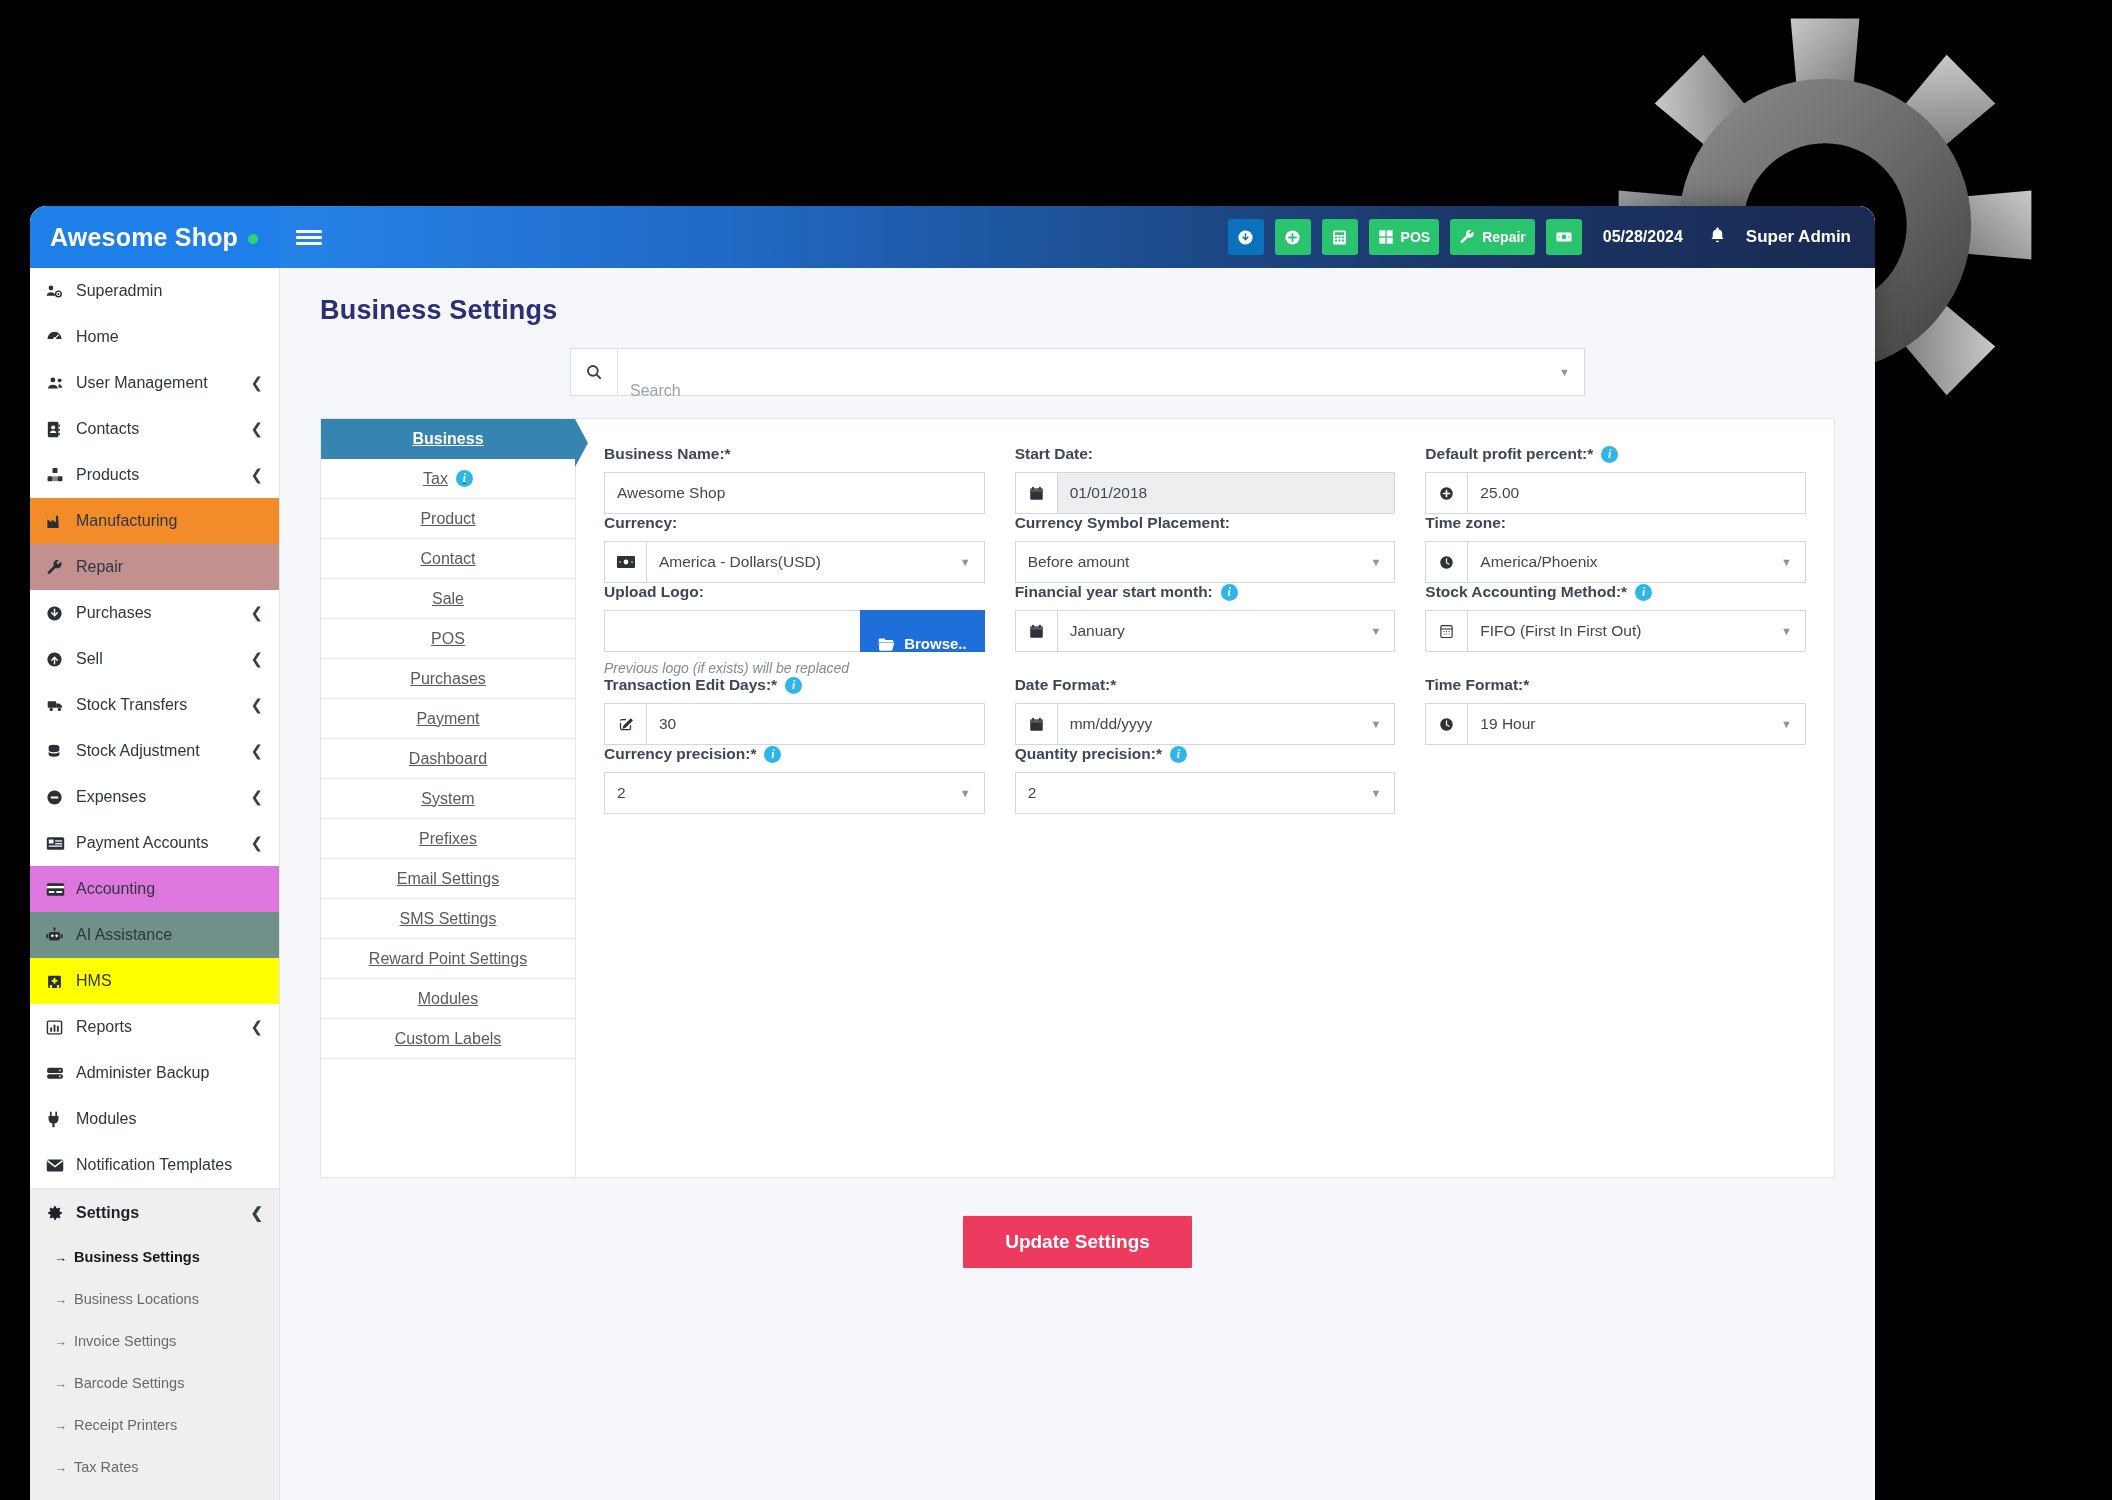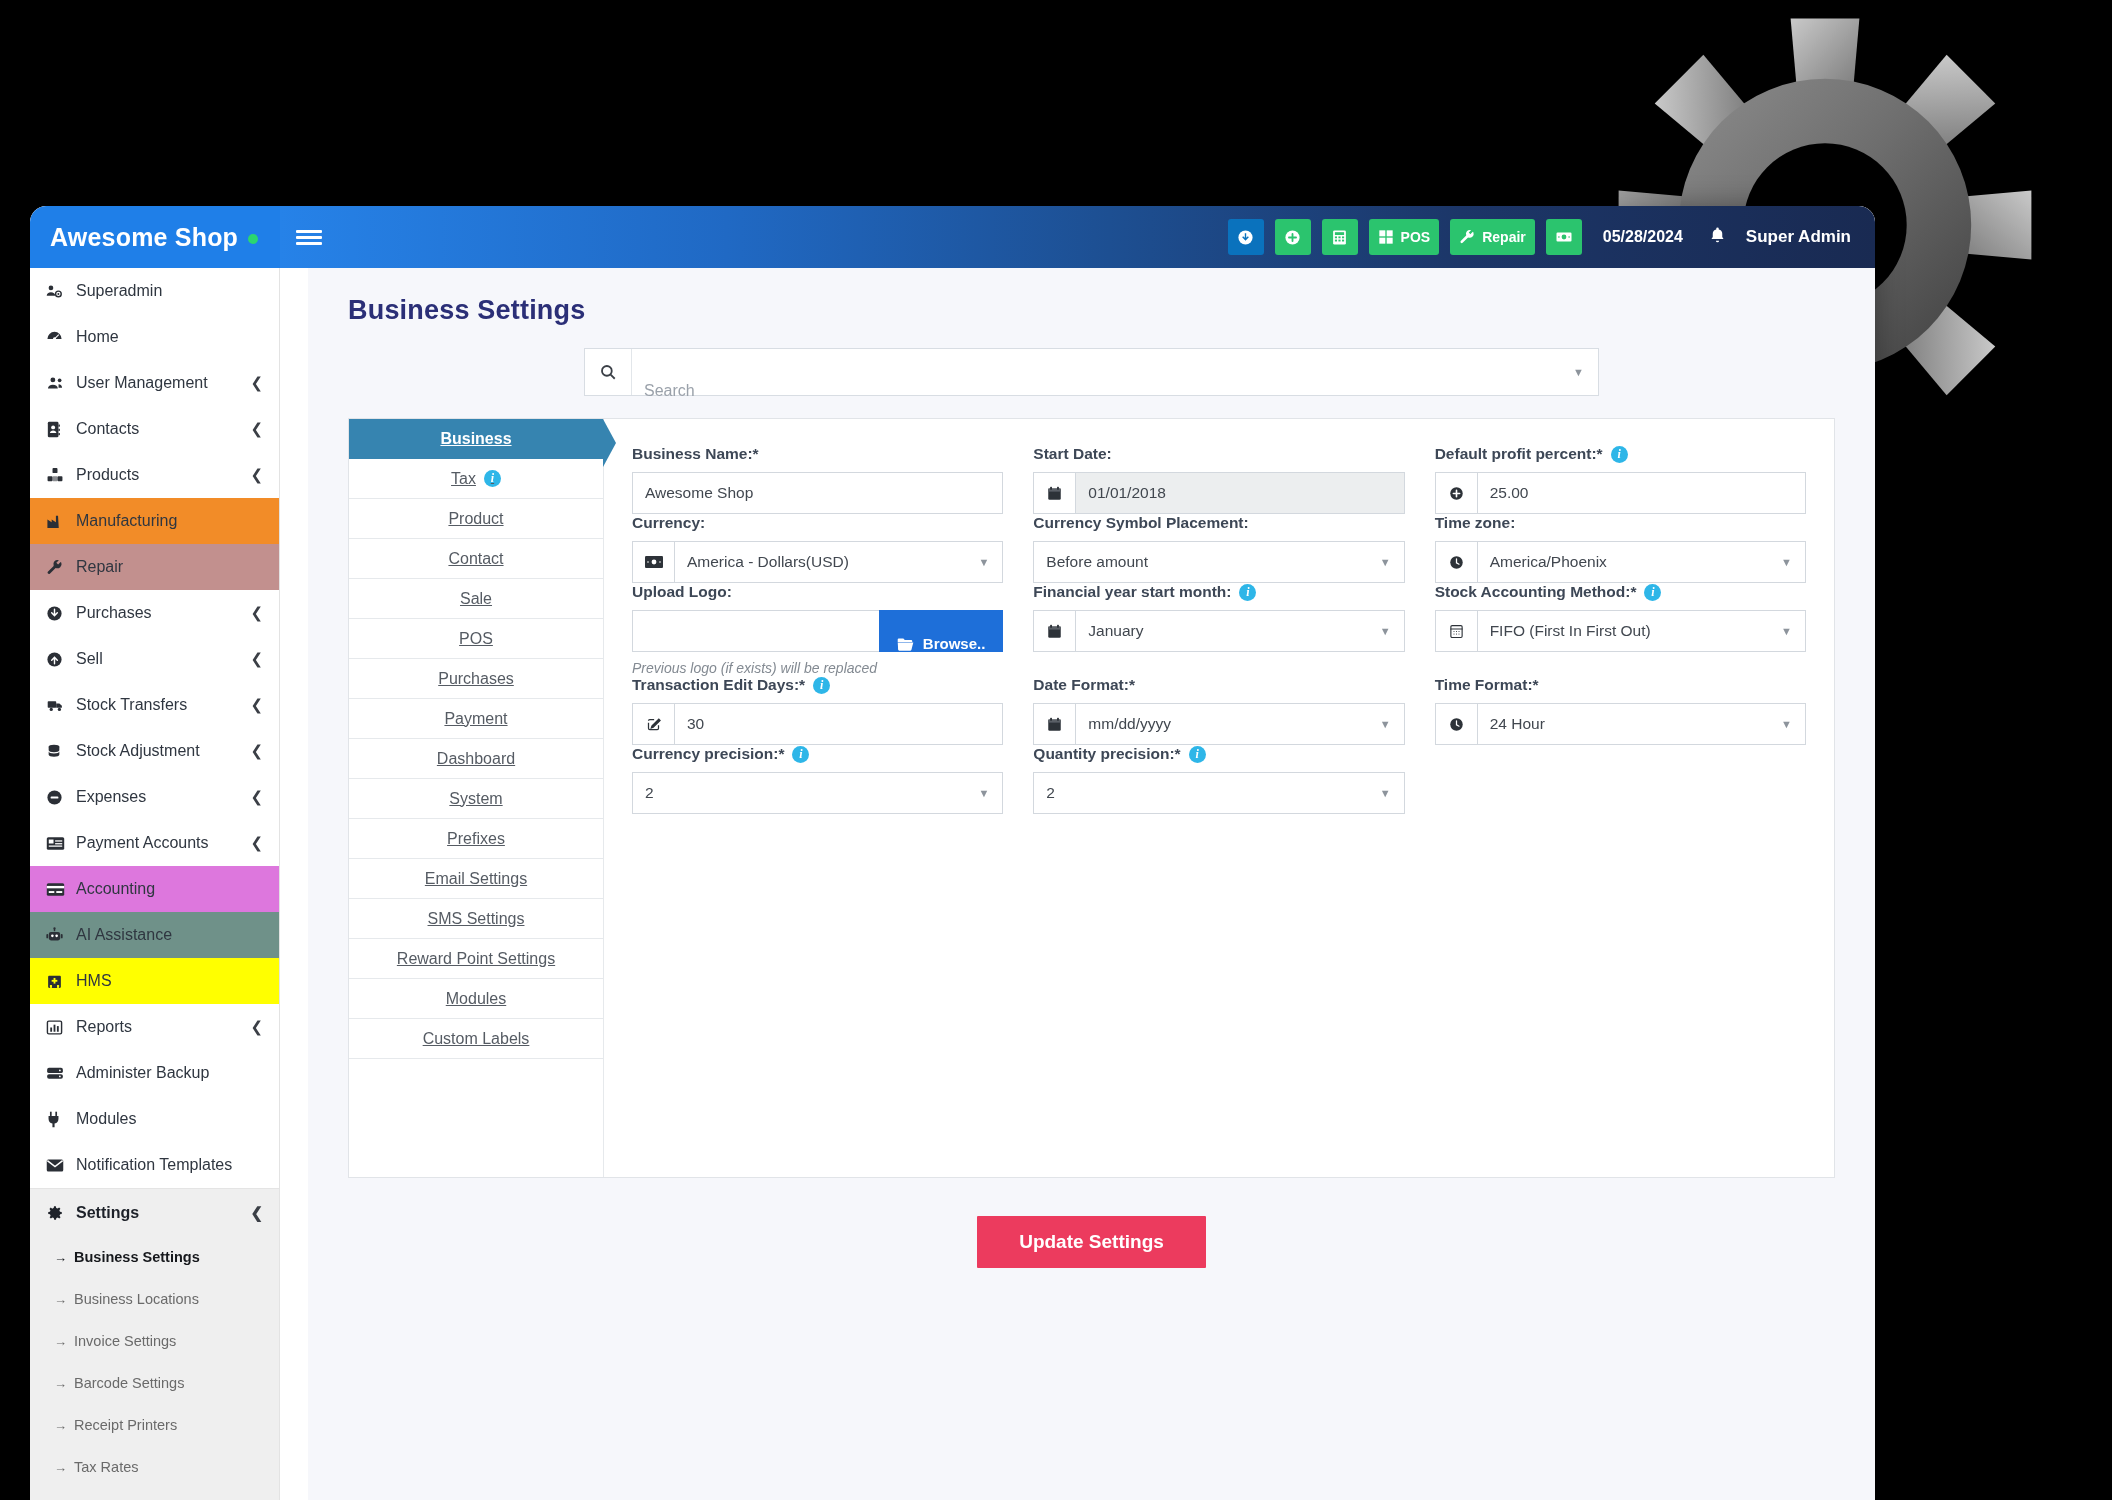--- a/index.html
+++ b/index.html
@@ -65,21 +65,21 @@
     color:#fff; font-size: 14px; font-weight: 700; padding: 0 9px; gap:7px;
     background: #2bc46e; cursor:pointer;
   }
   .nav-btn.blue { background:#0a72bd; }
   .nav-btn svg { display:block; }
   .nav-date { color:#fff; font-weight: 700; font-size: 16px; margin: 0 6px 0 10px; }
   .nav-bell { color:#fff; margin: 0 8px; cursor:pointer; }
   .nav-user { color:#fff; font-size: 17px; font-weight: 600; padding-right: 6px; }
 
   
-  .body-row { position:absolute; left:0; top:62px; right:0; bottom:0; display:flex;gap:28px; }
+  .body-row { position:absolute; left:0; top:62px; right:0; bottom:0; display:flex; }
 
   
   .sidebar {
     width: 250px; flex: 0 0 250px; background:#fff;
     border-right: 1px solid #e3e3e3; overflow: hidden;
     position: relative;
   }
   .side-item {
     display:flex; align-items:center; height: 46px; padding: 0 16px;
     color:#2f3640; font-size: 16px; cursor:pointer; position:relative;
@@ -807,21 +807,21 @@
 
             <div class="fgroup">
               <div class="flabel">Time Format:*</div>
               <div class="input-group">
                 <div class="ig-addon">
                   <svg width="15" height="15" viewBox="0 0 24 24" fill="#2d3238">
                       <circle cx="12" cy="12" r="10"></circle>
                       <path d="M12 6v6.5l4 2.2" stroke="#fff" stroke-width="2" fill="none" stroke-linecap="round"></path>
                     </svg>
                 </div>
-                <div class="ig-field">24 Hour</div>
+                <div class="ig-field">19 Hour</div>
                 <div class="ig-caret">▼</div>
               </div>
             </div>
 
             <div class="fgroup">
               <div class="flabel">
                 <span>Currency precision:*</span>
                 <span class="info-dot">i</span>
               </div>
               <div class="plain-select">

